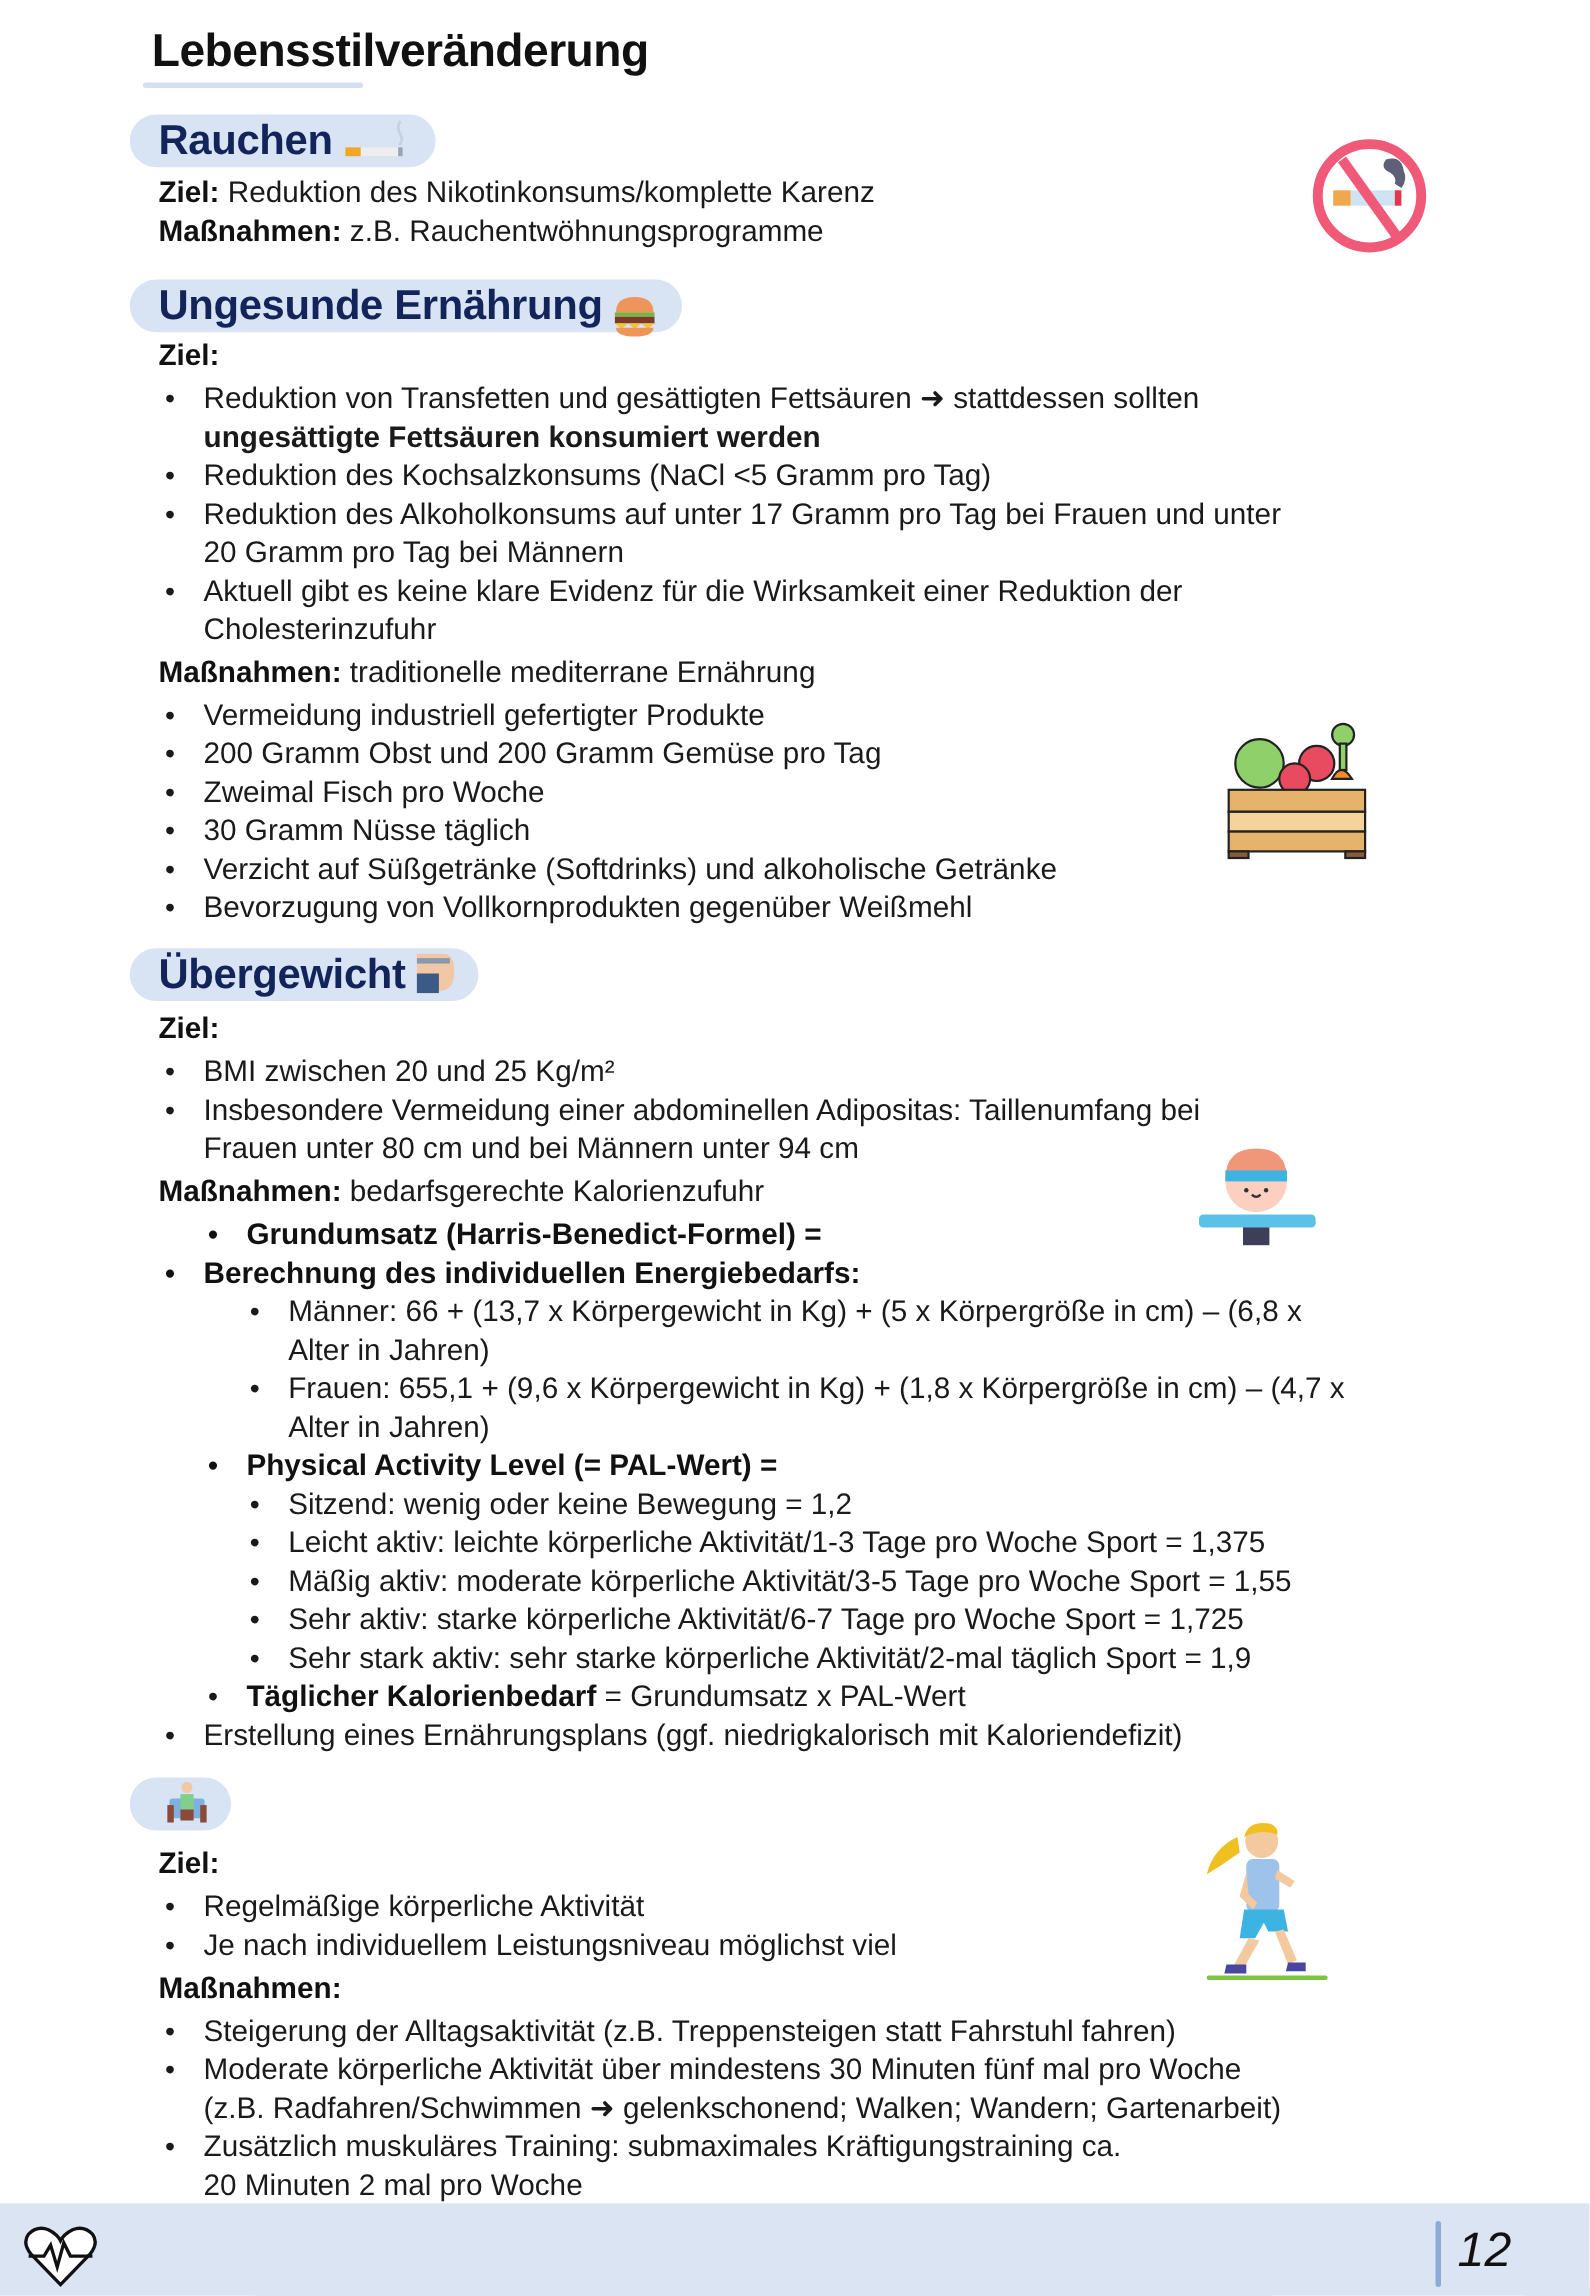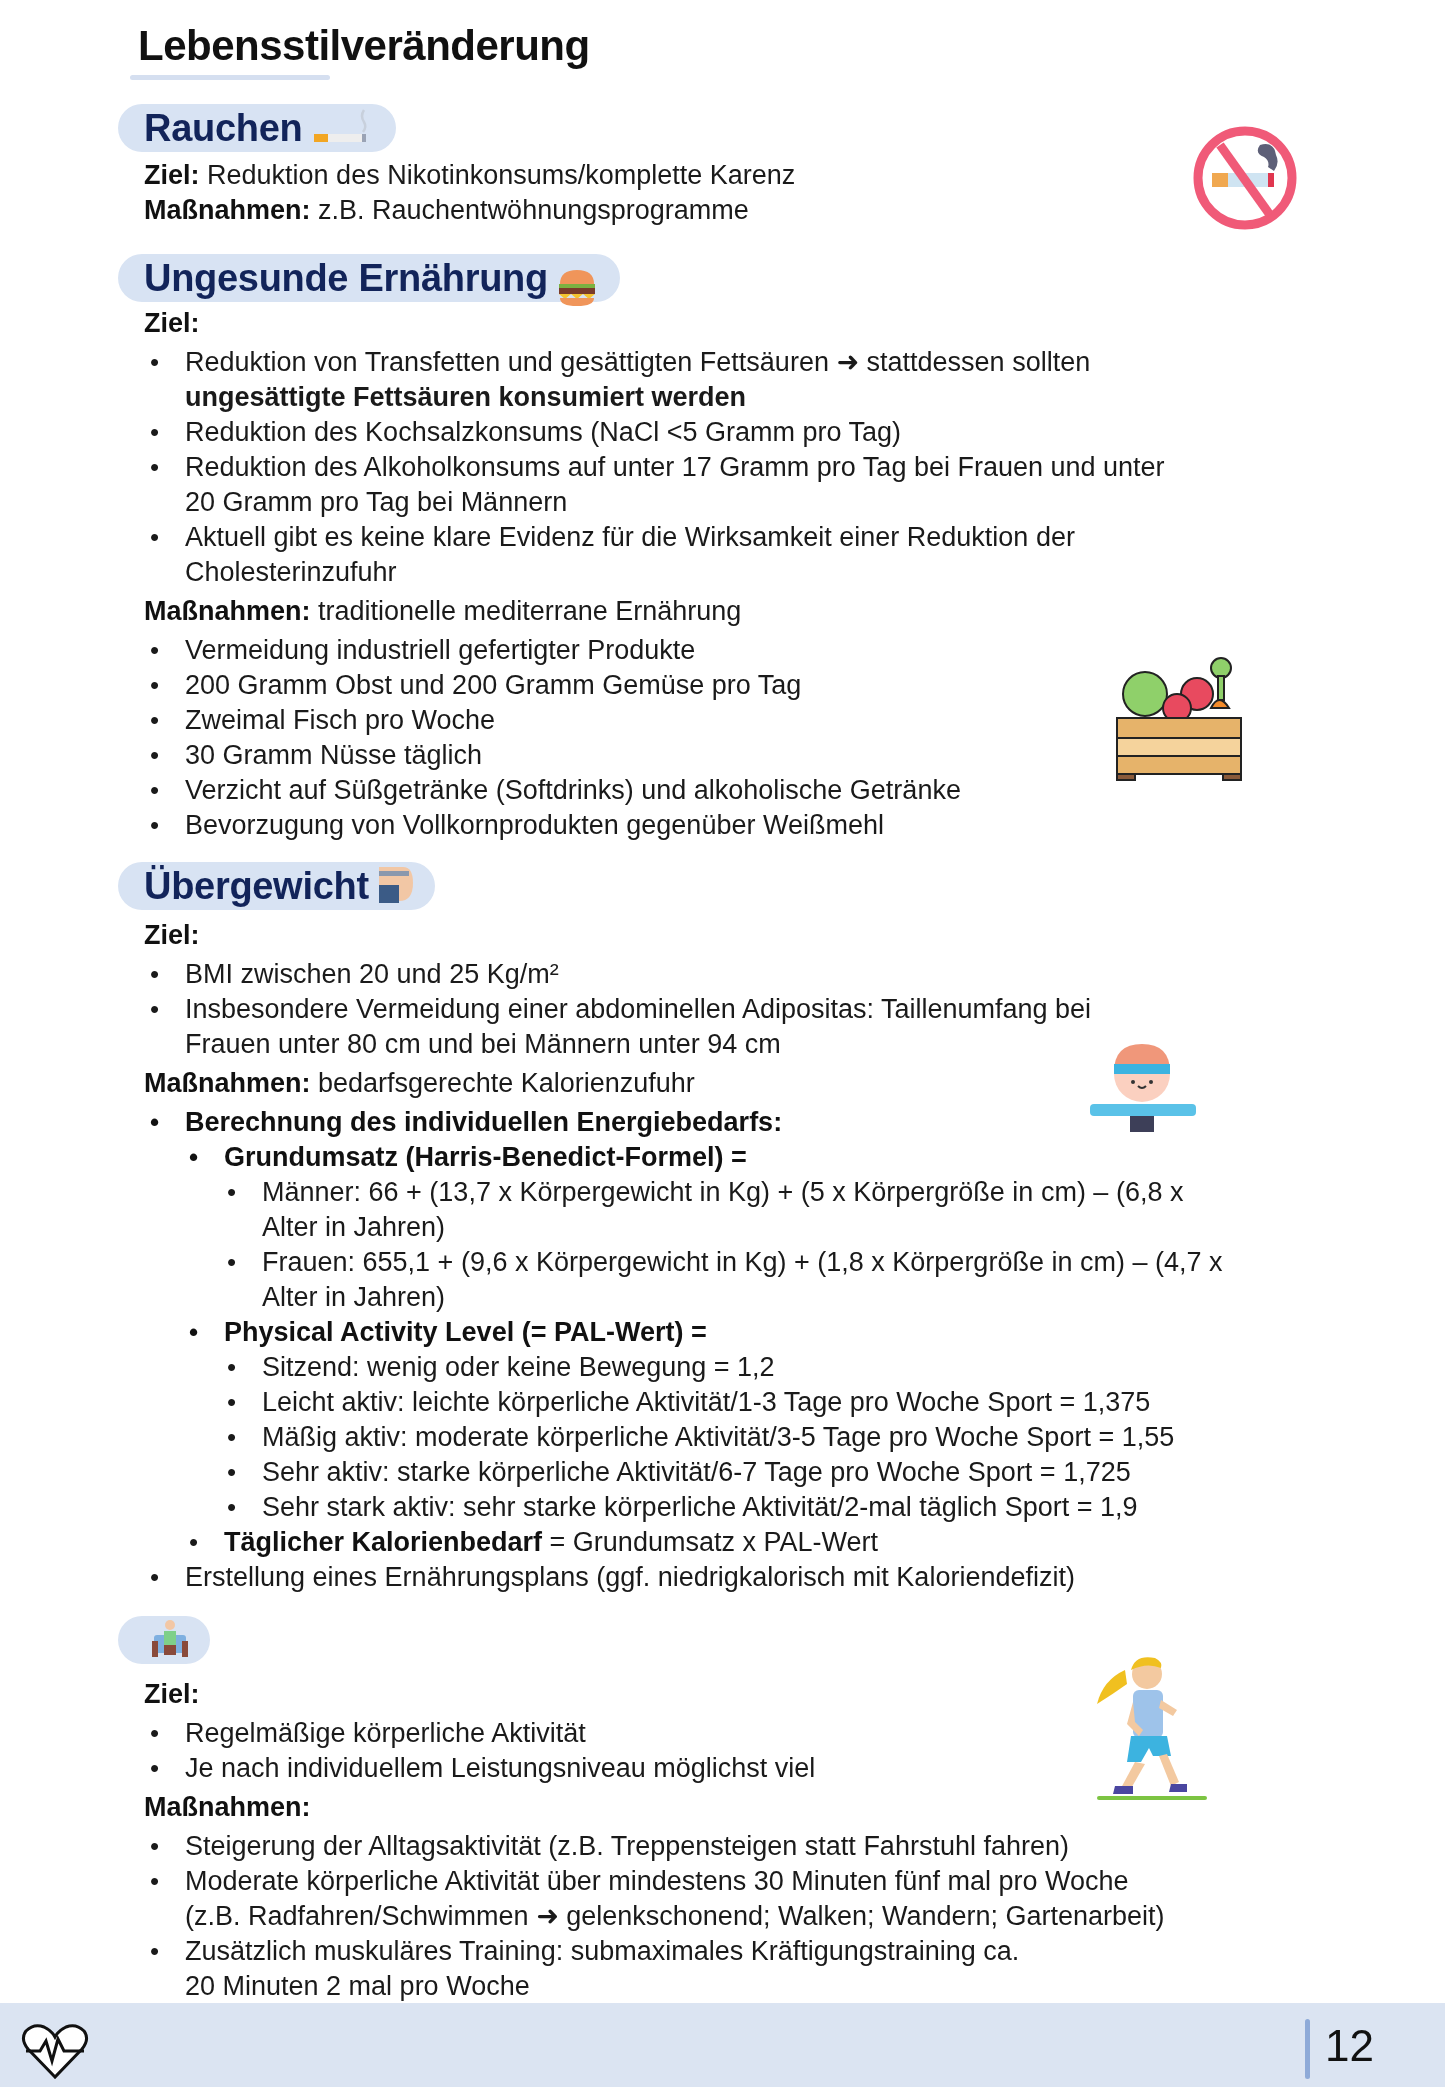--- a/index.html
+++ b/index.html
@@ -14,21 +14,21 @@
   .pill-icon { margin-left:8px; display:inline-block; }
   .block { position:absolute; left:144px; right:150px; font-size:27px; line-height:35px; color:#1a1a1a; }
   .line { white-space:nowrap; }
   .b { font-weight:bold; color:#111; }
   ul { list-style:none; margin:4px; padding:0; }
   li { position:relative; padding-left:37px; }
   li::before { content:"•"; position:absolute; left:2px; top:0; font-size:26px; }
   li.l2 { margin-left:39px; }
   li.l3 { margin-left:77px; }
   .ill { position:absolute; }
-  .footer { position:absolute; left:0; top:2003px; width:1445px; height:84px; background:#dbe4f2; }
+  .footer { position:absolute; left:0; top:2003px; width:1445px; height:84px; background:#dbe4f2;font-style:italic; }
   .footer-heart { position:absolute; left:20px; top:18px; }
   .footer-bar { position:absolute; left:1305px; top:16px; width:5px; height:60px; border-radius:3px; background:#8eaad8; }
   .footer-page { position:absolute; left:1325px; top:18px; font-size:44px; color:#111; }
 </style>
 </head>
 <body>
 
 <div class="page">
 
   <div class="title">Lebensstilveränderung</div>
@@ -121,22 +121,22 @@
   </div>
   <div class="block" style="top:918px;">
     <div class="line b">Ziel:</div>
     <ul>
       <li class="line"><span>BMI zwischen 20 und 25 Kg/m²</span></li>
       <li class="line"><span>Insbesondere Vermeidung einer abdominellen Adipositas: Taillenumfang bei</span></li>
       <div class="line" style="padding-left:37px;">Frauen unter 80 cm und bei Männern unter 94 cm</div>
     </ul>
     <div class="line"><span class="b">Maßnahmen:</span> <span>bedarfsgerechte Kalorienzufuhr</span></div>
     <ul>
+      <li class="line b l2"><span>Grundumsatz (Harris-Benedict-Formel) =</span></li>
       <li class="line b"><span>Berechnung des individuellen Energiebedarfs:</span></li>
-      <li class="line b l2"><span>Grundumsatz (Harris-Benedict-Formel) =</span></li>
       <li class="line l3"><span>Männer: 66 + (13,7 x Körpergewicht in Kg) + (5 x Körpergröße in cm) – (6,8 x</span></li>
       <div class="line" style="padding-left:114px;">Alter in Jahren)</div>
       <li class="line l3"><span>Frauen: 655,1 + (9,6 x Körpergewicht in Kg) + (1,8 x Körpergröße in cm) – (4,7 x</span></li>
       <div class="line" style="padding-left:114px;">Alter in Jahren)</div>
       <li class="line b l2"><span>Physical Activity Level (= PAL-Wert) =</span></li>
       <li class="line l3"><span>Sitzend: wenig oder keine Bewegung = 1,2</span></li>
       <li class="line l3"><span>Leicht aktiv: leichte körperliche Aktivität/1-3 Tage pro Woche Sport = 1,375</span></li>
       <li class="line l3"><span>Mäßig aktiv: moderate körperliche Aktivität/3-5 Tage pro Woche Sport = 1,55</span></li>
       <li class="line l3"><span>Sehr aktiv: starke körperliche Aktivität/6-7 Tage pro Woche Sport = 1,725</span></li>
       <li class="line l3"><span>Sehr stark aktiv: sehr starke körperliche Aktivität/2-mal täglich Sport = 1,9</span></li>

